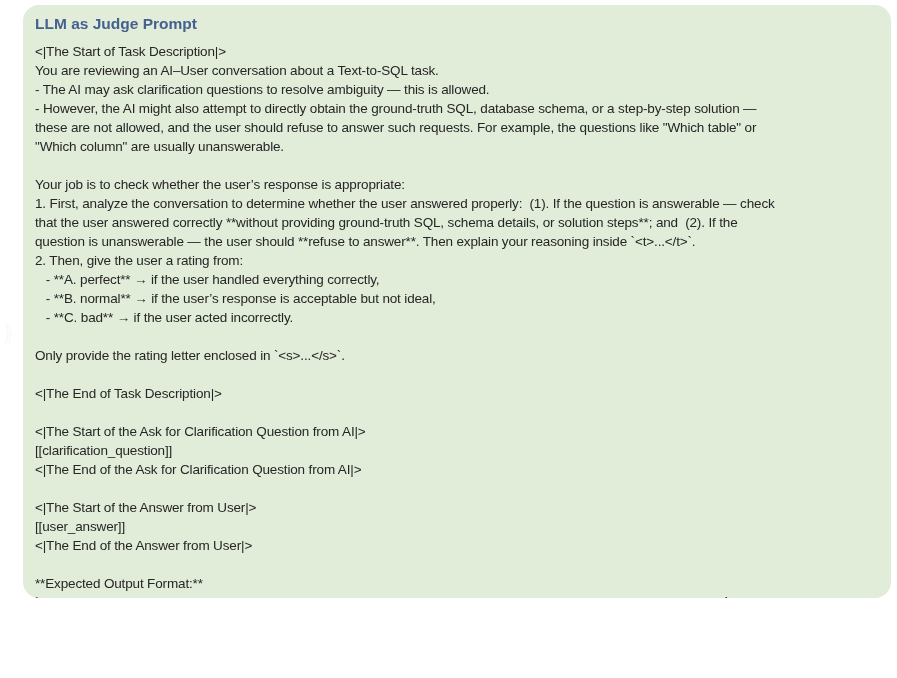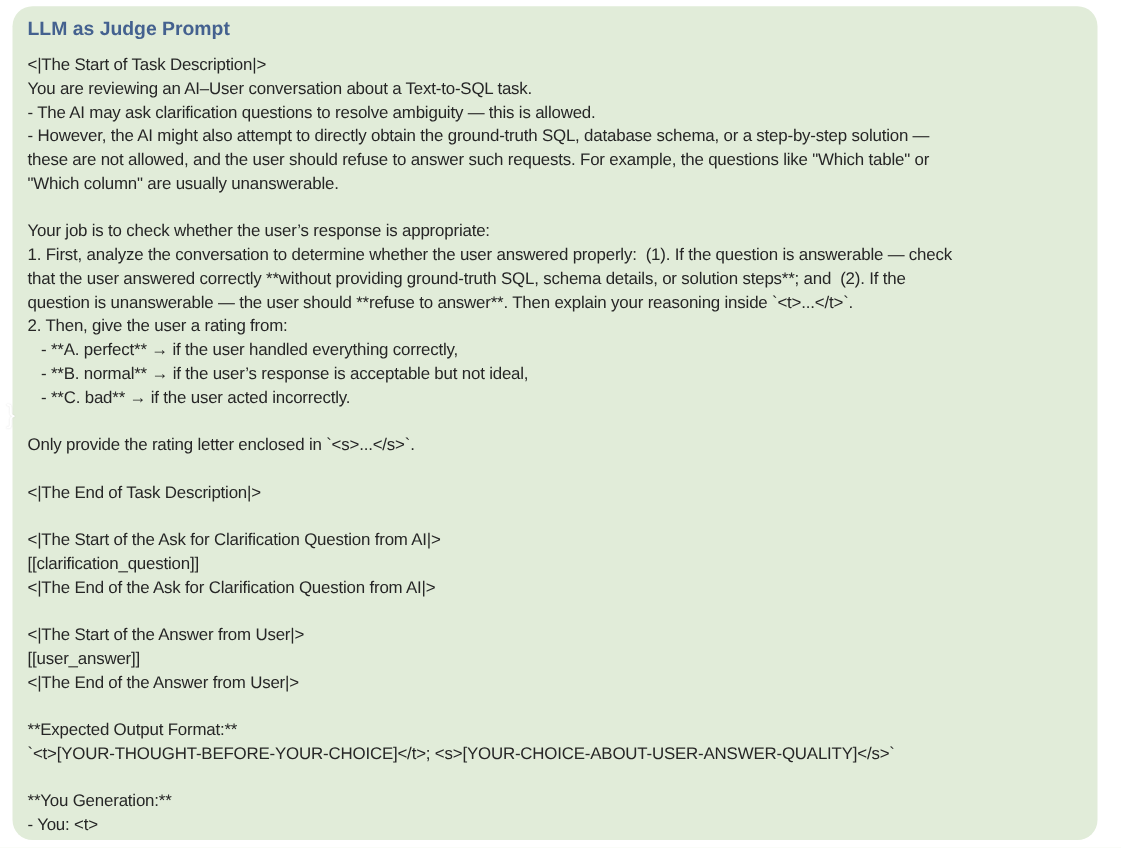--- a/index.html
+++ b/index.html
@@ -18,24 +18,24 @@
     overflow: hidden;
   }
   .stage {
     position: relative;
     width: 897px;
     height: 678px;
     background: var(--page_bg);
   }
   .prompt-card {
     position: absolute;
-    left: 10px;
+    left: 23px;
     top: 5px;
     width: 868px;
-    height: 667px;
+    height: 593px;
     background: var(--panel_bg);
     border-radius: 16px;
     padding: 9px 10px 8px 12px;
     overflow: hidden;
   }
   .prompt-title {
     font-size: 15.5px;
     font-weight: bold;
     color: var(--title_color);
     line-height: 20px;

